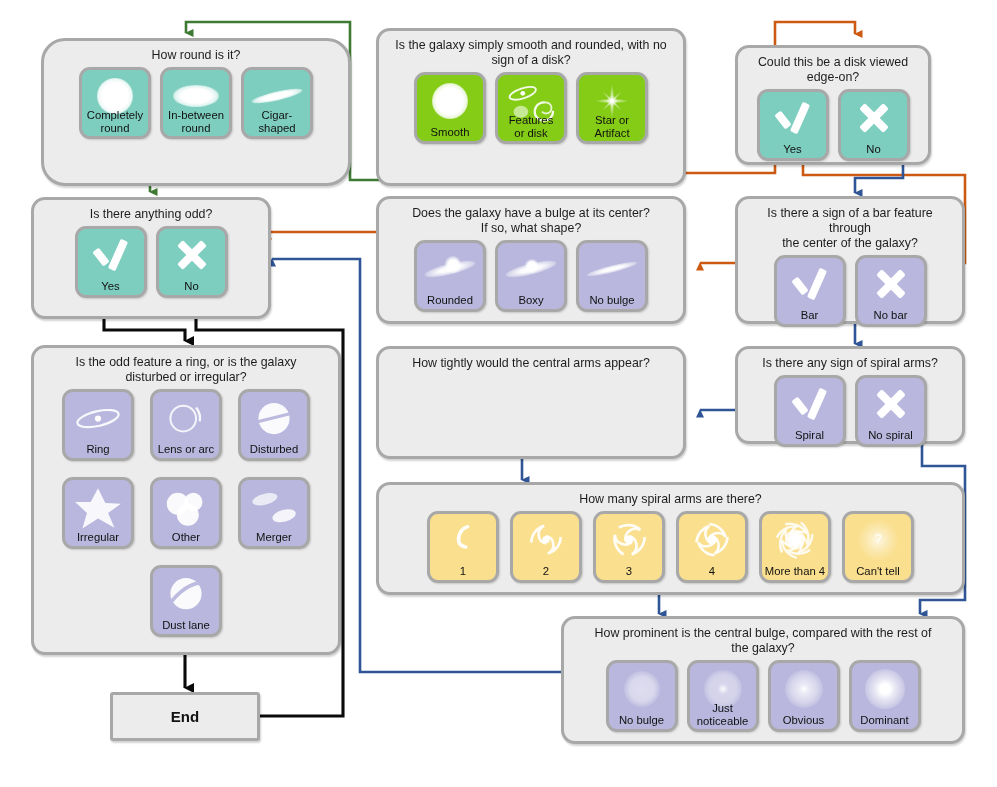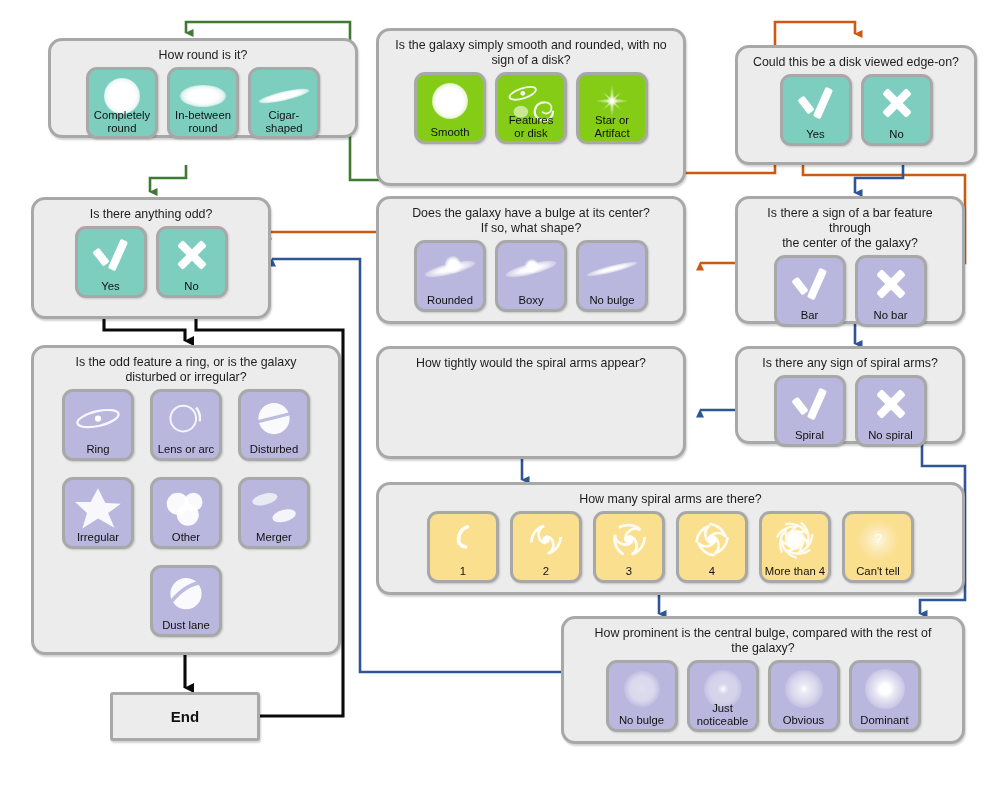--- a/index.html
+++ b/index.html
@@ -126,21 +126,21 @@
     <g fill="none" stroke-width="3.1" stroke="#0a0a0a">
 
       <path d="M104,318 L104,330 L185,330 L185,341" marker-end="url(#ak)"></path>
 
       <path d="M196,318 L196,330 L343,330 L343,716 L255,716" marker-end="url(#ak)"></path>
 
       <path d="M185,655 L185,688" marker-end="url(#ak)"></path>
     </g>
   </svg>
 
-  <div class="qbox" style="left:48px;top:38px;width:310px;height:100px;">
+  <div class="qbox" style="left:41px;top:38px;width:310px;height:148px;border-radius:24px;">
     <div class="qtitle">How round is it?</div>
     <div class="opts">
       <div class="opt teal">
         <div class="art">
             <div class="blob g-round"></div>
           </div>
         <div class="lab two">
           <span>Completely</span><br>
           <span>round</span>
         </div>
@@ -195,21 +195,21 @@
             <div class="blob g-star"></div>
           </div>
         <div class="lab two">
           <span>Star or</span><br>
           <span>Artifact</span>
         </div>
       </div>
     </div>
   </div>
 
-  <div class="qbox" style="left:735px;top:45px;width:242px;height:120px;">
+  <div class="qbox" style="left:735px;top:45px;width:196px;height:120px;">
     <div class="qtitle">Could this be a disk viewed edge-on?</div>
     <div class="opts">
       <div class="opt teal">
         <div class="art">
             <div class="tick"></div>
           </div>
         <div class="lab">Yes</div>
       </div>
       <div class="opt teal">
         <div class="art">
@@ -352,21 +352,21 @@
             <circle cx="36" cy="28" r="17" fill="#fff" opacity=".92"></circle>
             <path d="M16,42 Q36,14 58,16" stroke="#b9b7dd" stroke-width="4" fill="none" opacity=".95"></path>
           </svg>
           </div>
         <div class="lab">Dust lane</div>
       </div>
     </div>
   </div>
 
   <div class="qbox" style="left:376px;top:346px;width:310px;height:113px;">
-    <div class="qtitle">How tightly would the spiral arms appear?</div>
+    <div class="qtitle">How tightly would the central arms appear?</div>
   </div>
 
   <div class="qbox" style="left:735px;top:346px;width:230px;height:98px;">
     <div class="qtitle">Is there any sign of spiral arms?</div>
     <div class="opts">
       <div class="opt purp">
         <div class="art">
             <div class="tick"></div>
           </div>
         <div class="lab">Spiral</div>

